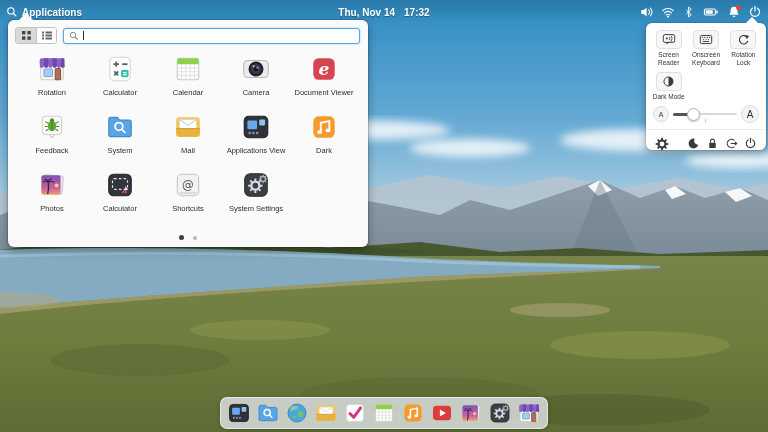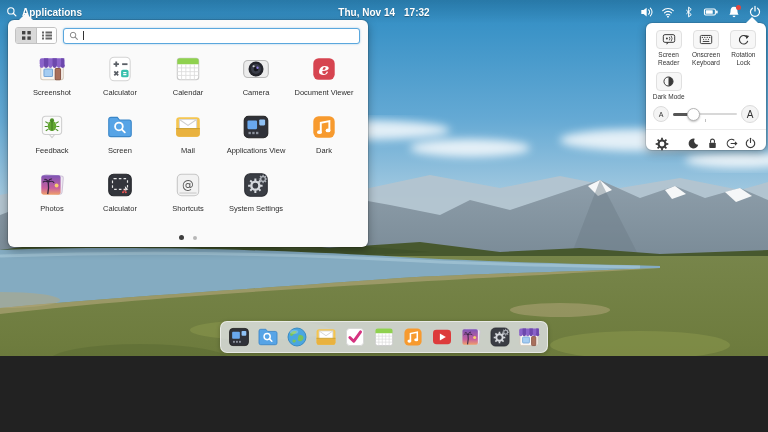--- a/index.html
+++ b/index.html
@@ -1,16 +1,16 @@
 <!DOCTYPE html>
 <html><head>
 <meta charset="utf-8">
 <style>
   html,body{margin:0;padding:0;background:#222;}
-  .screen{position:relative;width:768px;height:356px;overflow:hidden;
+  .screen{position:relative;width:768px;height:432px;overflow:hidden;
           font-family:"Liberation Sans",sans-serif;-webkit-font-smoothing:antialiased;}
   .screen svg{display:block;}
 
   
   .wallpaper{position:absolute;inset:0;}
 
   
   .topbar{position:absolute;left:0;top:0;right:0;height:24px;
           background:linear-gradient(rgba(0,0,0,.14),rgba(0,0,0,0));
           display:flex;align-items:center;color:#fff;z-index:30;}
@@ -401,21 +401,21 @@
         </svg>
         <span class="caret"></span>
       </div>
     </div>
 
     <div class="app-grid">
       <div class="app-cell">
         <svg class="ic">
             <use href="#i-appcenter"></use>
           </svg>
-        <span class="app-label">Screenshot</span>
+        <span class="app-label">Rotation</span>
       </div>
       <div class="app-cell">
         <svg class="ic">
             <use href="#i-calc"></use>
           </svg>
         <span class="app-label">Calculator</span>
       </div>
       <div class="app-cell">
         <svg class="ic">
             <use href="#i-calendar"></use>
@@ -438,21 +438,21 @@
       <div class="app-cell">
         <svg class="ic">
             <use href="#i-feedback"></use>
           </svg>
         <span class="app-label">Feedback</span>
       </div>
       <div class="app-cell">
         <svg class="ic">
             <use href="#i-files"></use>
           </svg>
-        <span class="app-label">Screen</span>
+        <span class="app-label">System</span>
       </div>
       <div class="app-cell">
         <svg class="ic">
             <use href="#i-mail"></use>
           </svg>
         <span class="app-label">Mail</span>
       </div>
       <div class="app-cell">
         <svg class="ic">
             <use href="#i-multitask"></use>

